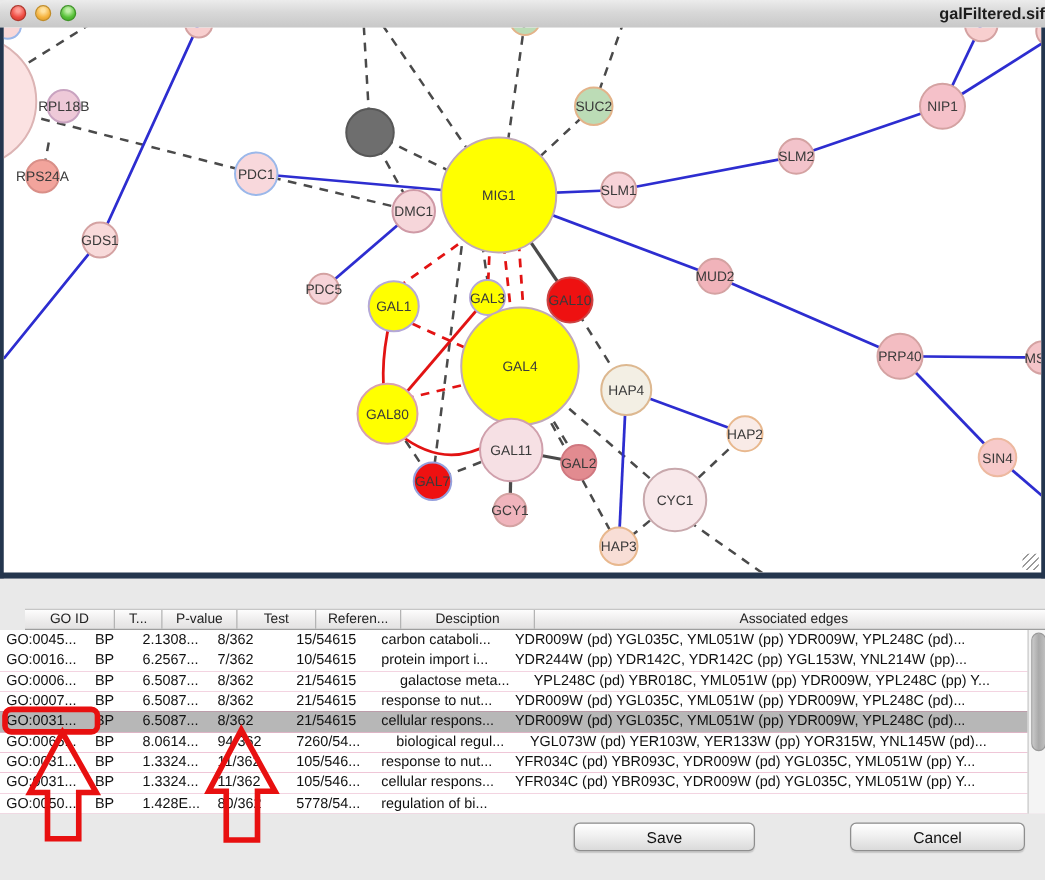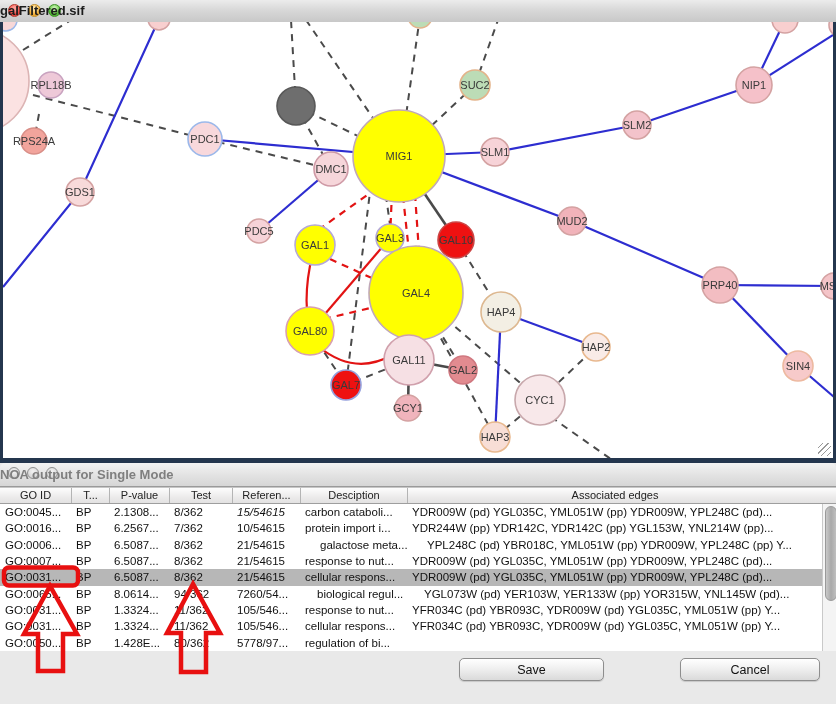--- a/index.html
+++ b/index.html
@@ -1,42 +1,42 @@
 <!DOCTYPE html>
 <html><head>
 <meta charset="utf-8">
 <style>
   html,body{margin:0;padding:0;width:836px;height:704px;overflow:hidden;
     font-family:"Liberation Sans","DejaVu Sans",sans-serif;background:#e9e9e9;}
   .titlebar{position:relative;height:22px;
     background:linear-gradient(#ececec,#d8d8d8 45%,#c8c8c8);
     border-bottom:1px solid #8a8a8a;border-radius:5px 5px 0 0;}
   .titlebar .title{position:absolute;left:0;right:0;top:0;height:22px;line-height:22px;
-    text-align:left;font-size:13px;font-weight:bold;color:#1c1c1c;}
+    text-align:right;font-size:13px;font-weight:bold;color:#1c1c1c;padding-left:39px;}
   .titlebar.inactive{height:23px;background:linear-gradient(#f3f3f3,#e2e2e2 55%,#d6d6d6);
     border-bottom:1px solid #9a9a9a;}
   .titlebar.inactive .title{height:23px;line-height:23px;font-weight:bold;color:#7f7f7f;}
   .lights{position:absolute;left:8px;top:4px;display:flex;gap:7px;}
   .light{width:13px;height:13px;border-radius:50%;display:inline-block;box-sizing:border-box;}
   .light.red{background:radial-gradient(circle at 50% 30%,#ff9d96 15%,#ee4b42 60%,#c43a31);border:1px solid #b0362c;}
   .light.yellow{background:radial-gradient(circle at 50% 30%,#ffe2a0 15%,#f5b23c 60%,#d0922a);border:1px solid #c08c28;}
   .light.green{background:radial-gradient(circle at 50% 30%,#c0f0a8 15%,#57c138 60%,#3f9c28);border:1px solid #3f9428;}
   .light.gray{background:radial-gradient(circle at 50% 35%,#f0f0f0 10%,#d6d6d6 70%,#c2c2c2);border:1px solid #8f8f8f;width:12px;height:12px;}
 
   #top-window{position:absolute;left:0;top:0;width:836px;height:463px;}
   #graph-area{position:absolute;left:0;top:22px;width:836px;height:441px;box-sizing:border-box;
     background:#fff;border-left:3px solid #24364e;border-right:3px solid #24364e;border-bottom:5px solid #24364e;overflow:hidden;}
   #graph-svg{position:absolute;left:0;top:0;}
   #resize-grip{position:absolute;right:2px;bottom:2px;width:13px;height:13px;
     background:repeating-linear-gradient(135deg,transparent 0 3px,#9a9a9a 3px 4px);}
 
   #bottom-window{position:absolute;left:0;top:463px;width:836px;height:241px;background:#e9e9e9;}
   #table{position:absolute;left:0;top:24px;width:836px;}
   #thead{display:flex;height:17px;box-sizing:border-box;
-    background:linear-gradient(#fdfdfd,#ecebeb 60%,#e3e2e2);border-top:1px solid #c6c6c6;border-bottom:1px solid #9e9e9e;}
+    background:linear-gradient(#fdfdfd,#ecebeb 60%,#e3e2e2);border-top:1px solid #c6c6c6;border-bottom:1px solid #9e9e9e;margin-left:20px;}
   .th{box-sizing:border-box;flex:none;font-size:11px;color:#222;text-align:center;
     line-height:15px;border-right:1px solid #b4b4b4;overflow:hidden;white-space:nowrap;}
   .th:last-child{border-right:none;}
   #tbody{background:#be185d;}
   .tr{display:flex;height:16.33px;align-items:center;background:#fff;}
   .tr.selected{background:#b7b7b7;}
   .td{box-sizing:border-box;flex:none;font-size:11.5px;color:#111;white-space:nowrap;
     overflow:hidden;padding-left:4px;}
   .td:first-child{padding-left:5px;}
   #scrollbar{position:absolute;right:0;top:41px;width:14px;height:147px;background:#f4f4f4;
@@ -249,45 +249,37 @@
         <g>
           <circle cx="537" cy="378" r="25" fill="#f8e8ea" stroke="#c8a8ac" stroke-width="1.6"></circle>
           <text x="537" y="382" class="node-label">CYC1</text>
         </g>
       </svg>
     <div id="resize-grip"></div>
   </div>
 </div>
 
 <div id="bottom-window">
-  <div class="titlebar inactive">
-    <div class="lights">
-      <span class="light gray"></span>
-      <span class="light gray"></span>
-      <span class="light gray"></span>
-    </div>
-    <div class="title">NOA output for Single Mode</div>
-  </div>
   <div id="table">
     <div id="thead">
         <div class="th" style="width: 72px;">GO ID</div>
         <div class="th" style="width: 38px;">T...</div>
         <div class="th" style="width: 60px;">P-value</div>
         <div class="th" style="width: 63px;">Test</div>
         <div class="th" style="width: 68px;">Referen...</div>
         <div class="th" style="width: 107px;">Desciption</div>
         <div class="th" style="width: 414px;">Associated edges</div>
       </div>
     <div id="tbody">
         <div class="tr">
           <div class="td" style="width: 72px;">GO:0045...</div>
           <div class="td" style="width: 38px;">BP</div>
           <div class="td" style="width: 60px;">2.1308...</div>
           <div class="td" style="width: 63px;">8/362</div>
-          <div class="td" style="width: 68px; font-style: italic;">15/54615</div>
+          <div class="td" style="width: 68px;">15/54615</div>
           <div class="td" style="width: 107px;">carbon cataboli...</div>
           <div class="td" style="width: 414px;">YDR009W (pd) YGL035C, YML051W (pp) YDR009W, YPL248C (pd)...</div>
         </div>
         <div class="tr">
           <div class="td" style="width: 72px;">GO:0016...</div>
           <div class="td" style="width: 38px;">BP</div>
           <div class="td" style="width: 60px;">6.2567...</div>
           <div class="td" style="width: 63px;">7/362</div>
           <div class="td" style="width: 68px;">10/54615</div>
           <div class="td" style="width: 107px;">protein import i...</div>
@@ -345,21 +337,21 @@
           <div class="td" style="width: 63px;">11/362</div>
           <div class="td" style="width: 68px;">105/546...</div>
           <div class="td" style="width: 107px;">cellular respons...</div>
           <div class="td" style="width: 414px;">YFR034C (pd) YBR093C, YDR009W (pd) YGL035C, YML051W (pp) Y...</div>
         </div>
         <div class="tr">
           <div class="td" style="width: 72px;">GO:0050...</div>
           <div class="td" style="width: 38px;">BP</div>
           <div class="td" style="width: 60px;">1.428E...</div>
           <div class="td" style="width: 63px;">80/362</div>
-          <div class="td" style="width: 68px;">5778/97...</div>
+          <div class="td" style="width: 68px;">5778/54...</div>
           <div class="td" style="width: 107px;">regulation of bi...</div>
         </div>
       </div>
   </div>
   <div id="scrollbar">
     <div id="scroll-thumb"></div>
   </div>
   <div id="footer">
     <button class="mac-btn" id="save-btn">Save</button>
     <button class="mac-btn" id="cancel-btn">Cancel</button>

